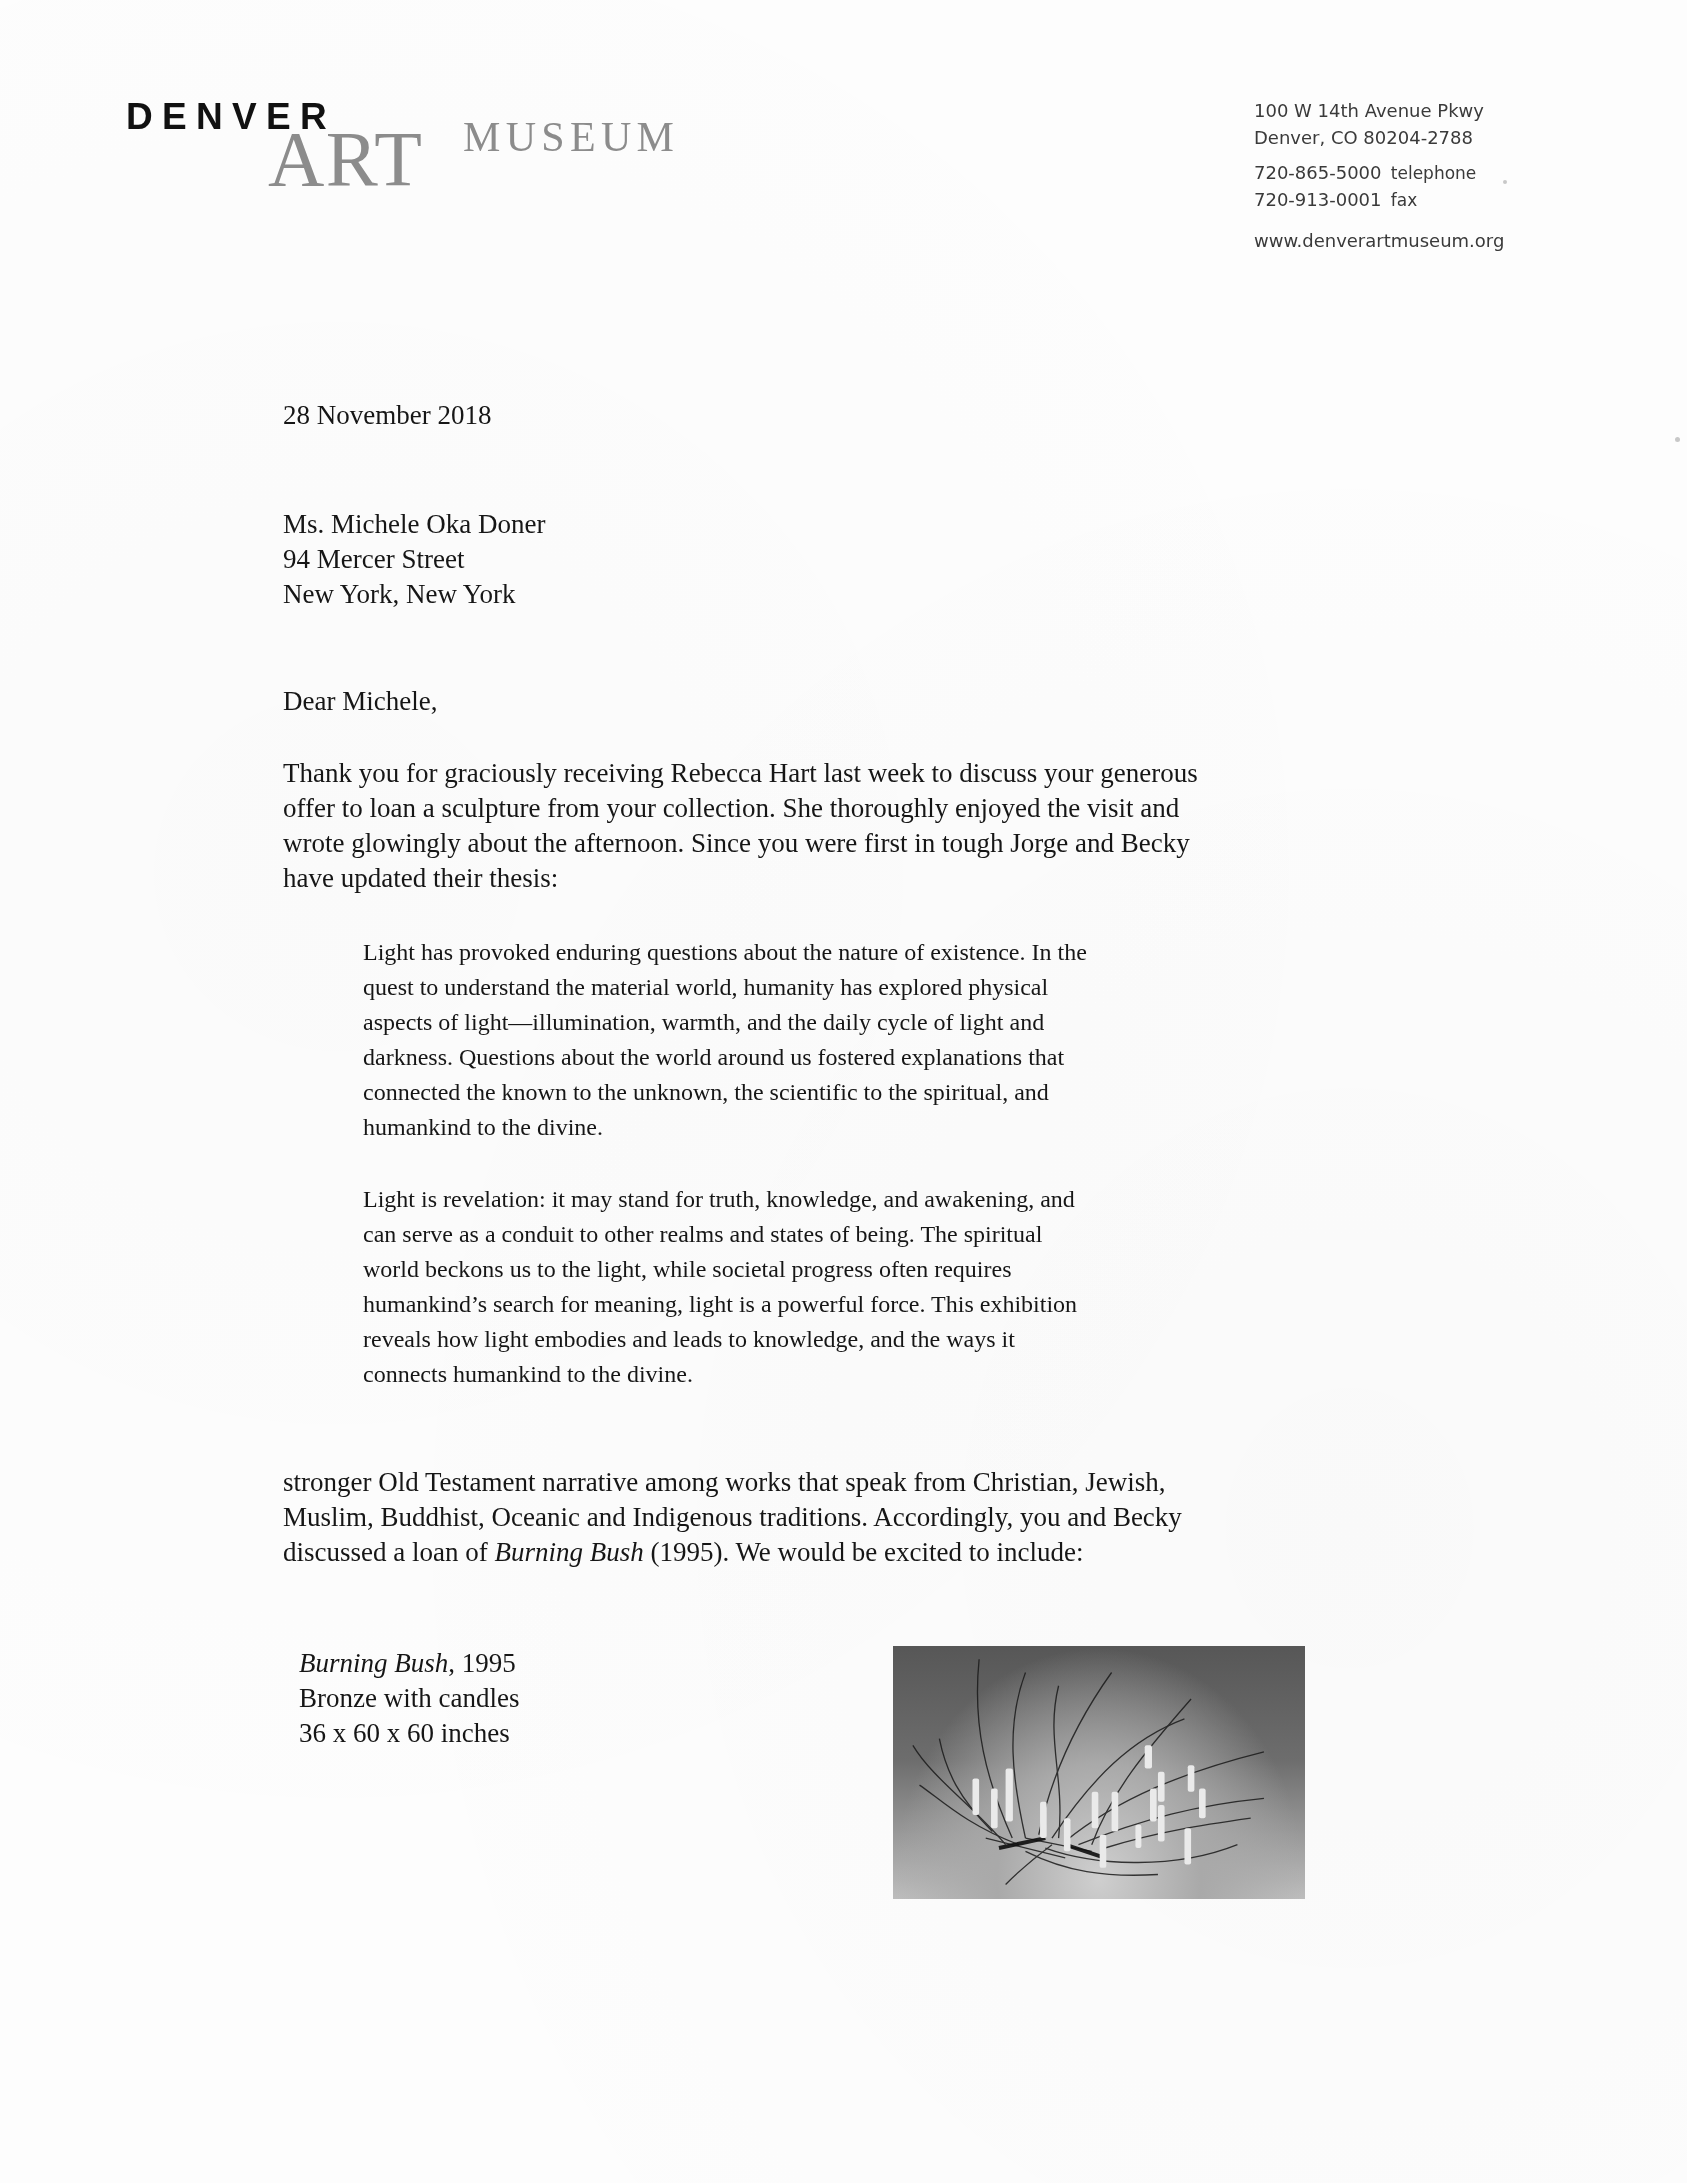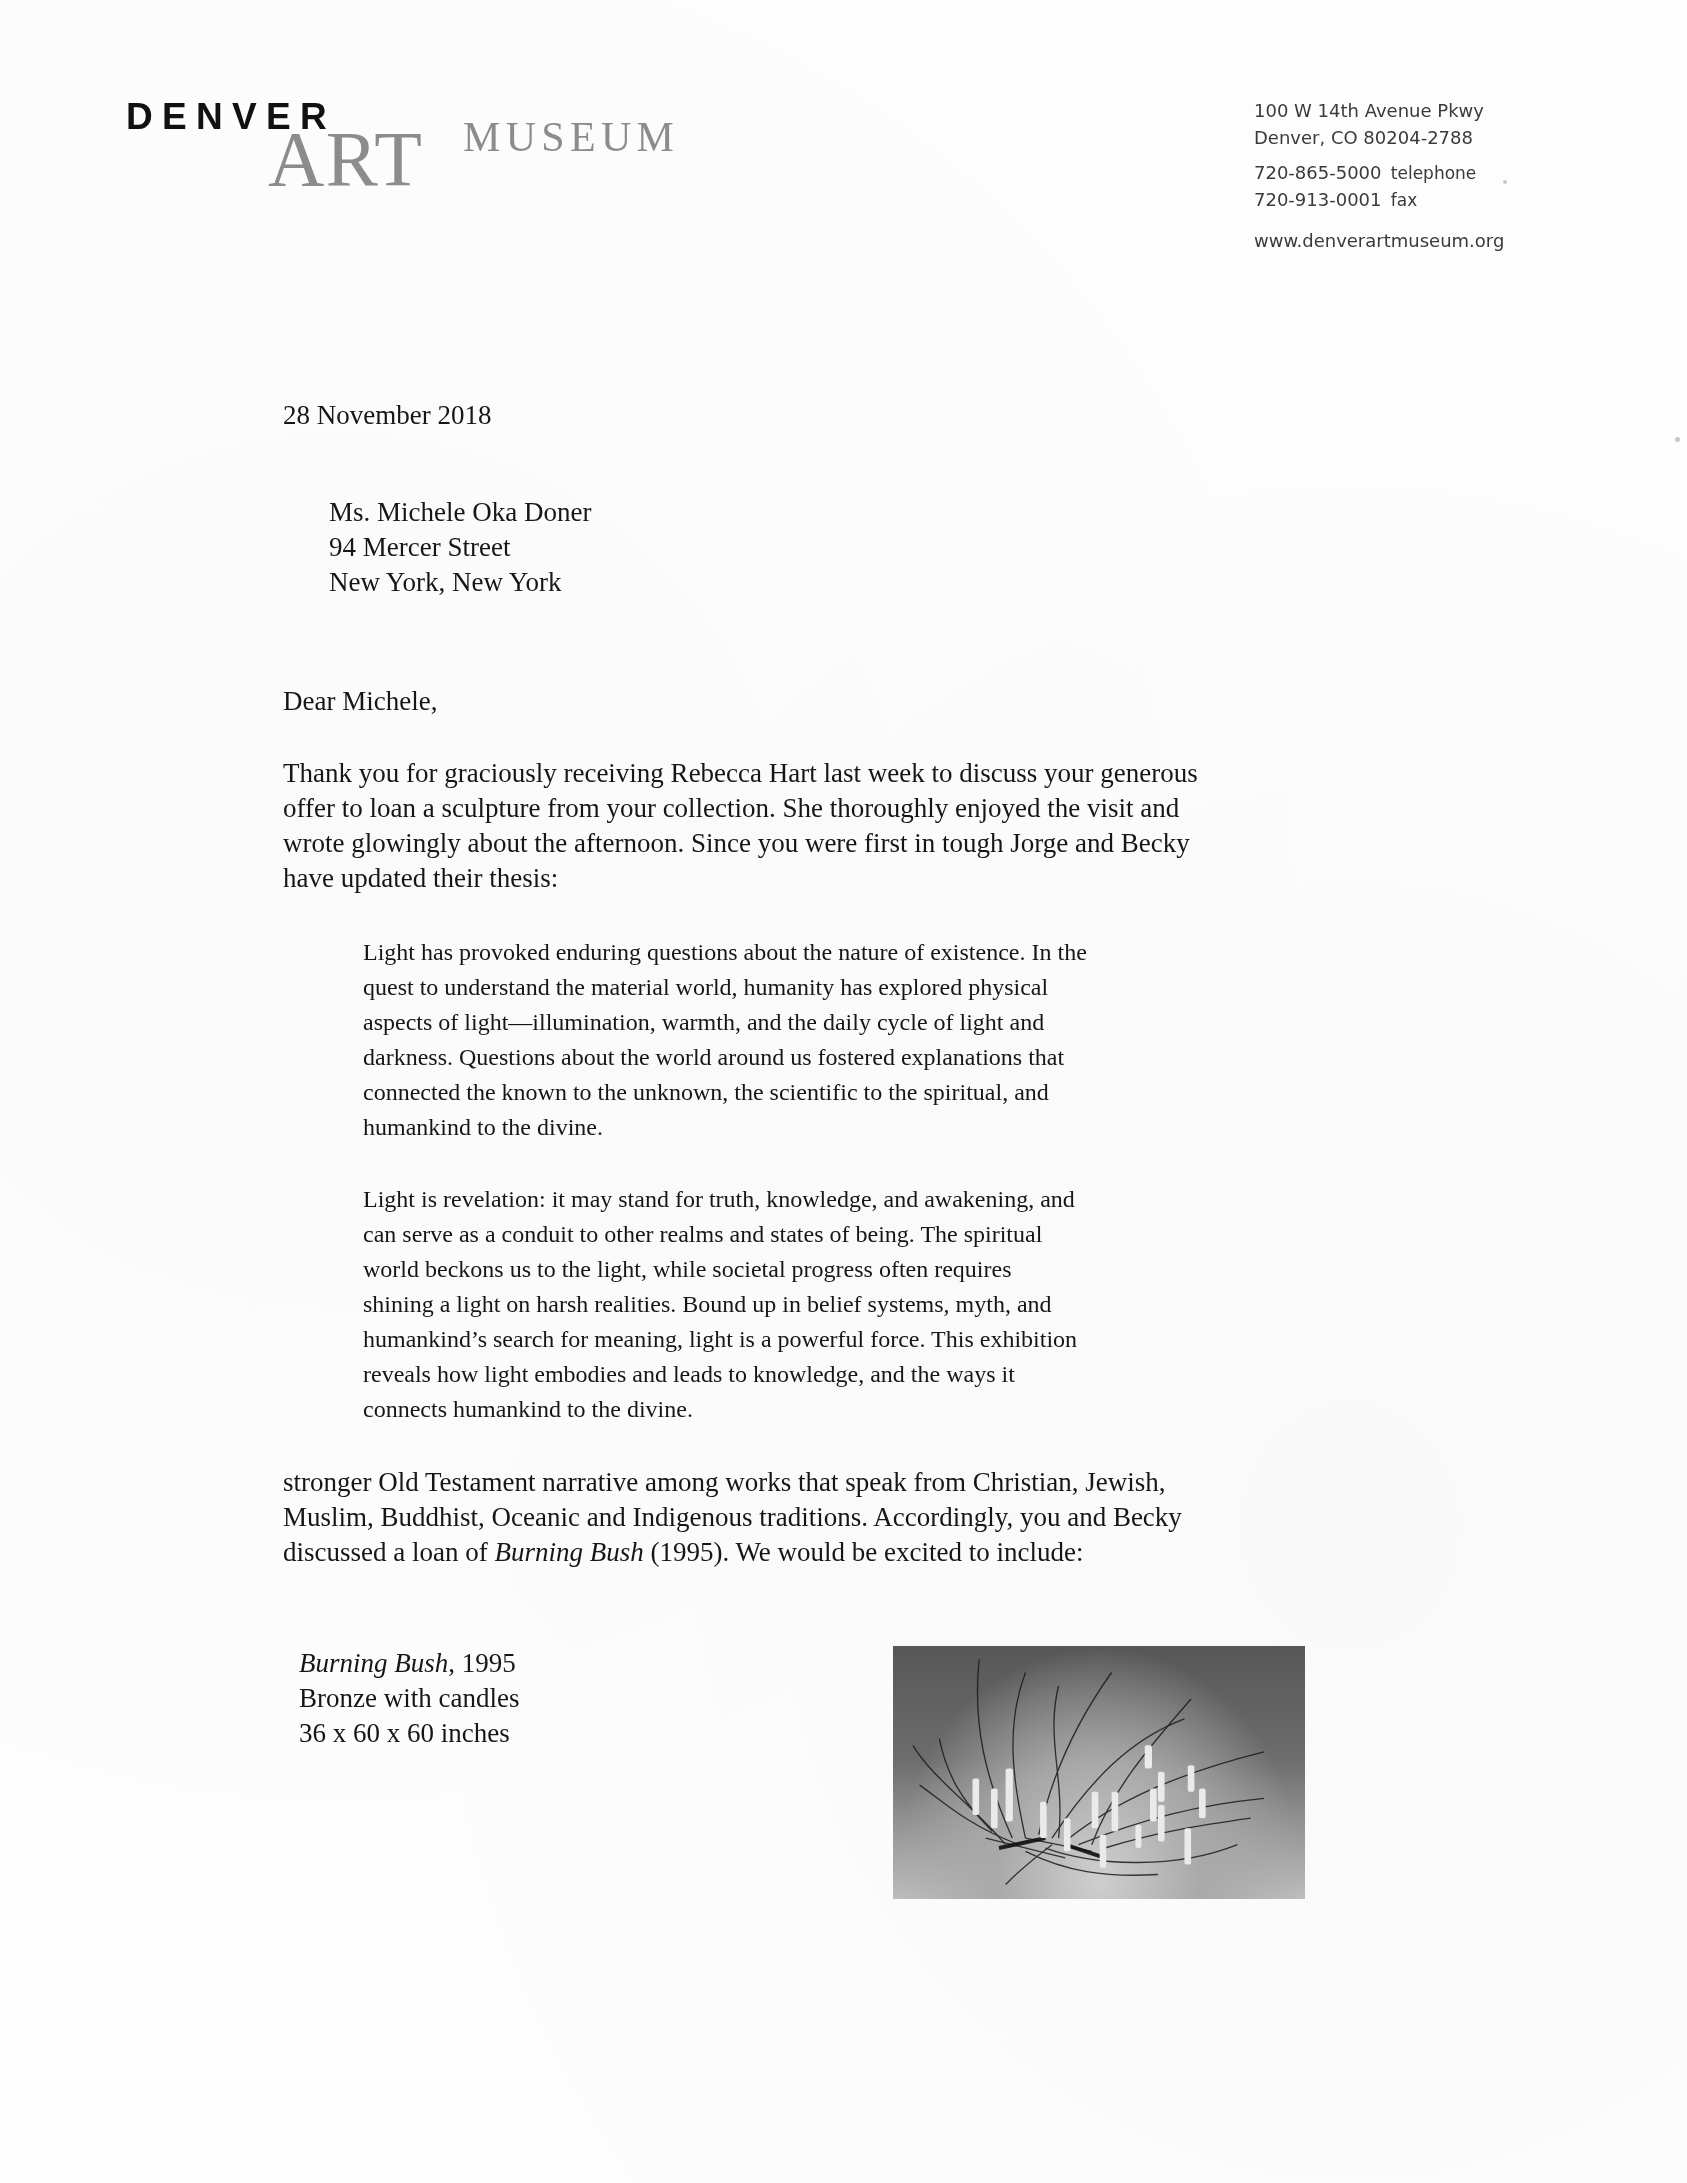--- a/index.html
+++ b/index.html
@@ -81,21 +81,21 @@
     
     .letter {
       position: absolute;
       left: 283px;
       font-family: "Liberation Serif", serif;
       font-size: 27px;
       color: #161616;
       line-height: 35px;
     }
     .date { top: 398px; }
-    .address { top: 495px; margin-left: 46px; }
+    .address { top: 507px; }
     .salutation { top: 684px; }
     .para {
       top: 756px;
       width: 1098px;
     }
     .quote {
       position: absolute;
       left: 363px;
       width: 1006px;
       font-family: "Liberation Serif", serif;
@@ -194,21 +194,20 @@
     <span class="line">aspects of light—illumination, warmth, and the daily cycle of light and</span>
     <span class="line">darkness. Questions about the world around us fostered explanations that</span>
     <span class="line">connected the known to the unknown, the scientific to the spiritual, and</span>
     <span class="line">humankind to the divine.</span>
   </div>
 
   <div class="quote quote2">
     <span class="line">Light is revelation: it may stand for truth, knowledge, and awakening, and</span>
     <span class="line">can serve as a conduit to other realms and states of being. The spiritual</span>
     <span class="line">world beckons us to the light, while societal progress often requires</span>
-    <span class="line">shining a light on harsh realities. Bound up in belief systems, myth, and</span>
     <span class="line">humankind’s search for meaning, light is a powerful force. This exhibition</span>
     <span class="line">reveals how light embodies and leads to knowledge, and the ways it</span>
     <span class="line">connects humankind to the divine.</span>
   </div>
 
   <div class="letter para2">
     <span class="line">stronger Old Testament narrative among works that speak from Christian, Jewish,</span>
     <span class="line">Muslim, Buddhist, Oceanic and Indigenous traditions. Accordingly, you and Becky</span>
     <span class="line"><span>discussed a loan of </span><em>Burning Bush</em><span> (1995). We would be excited to include:</span></span>
   </div>

